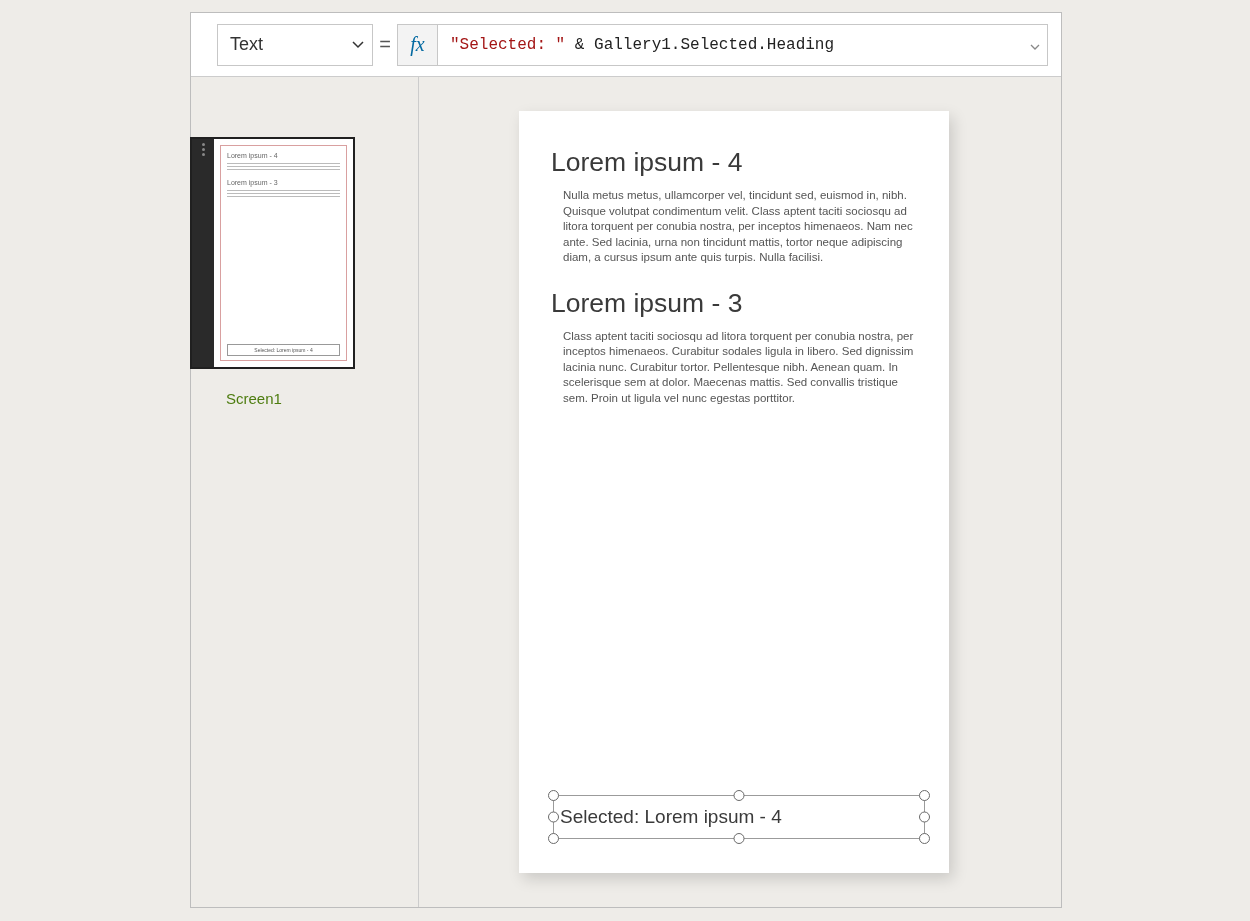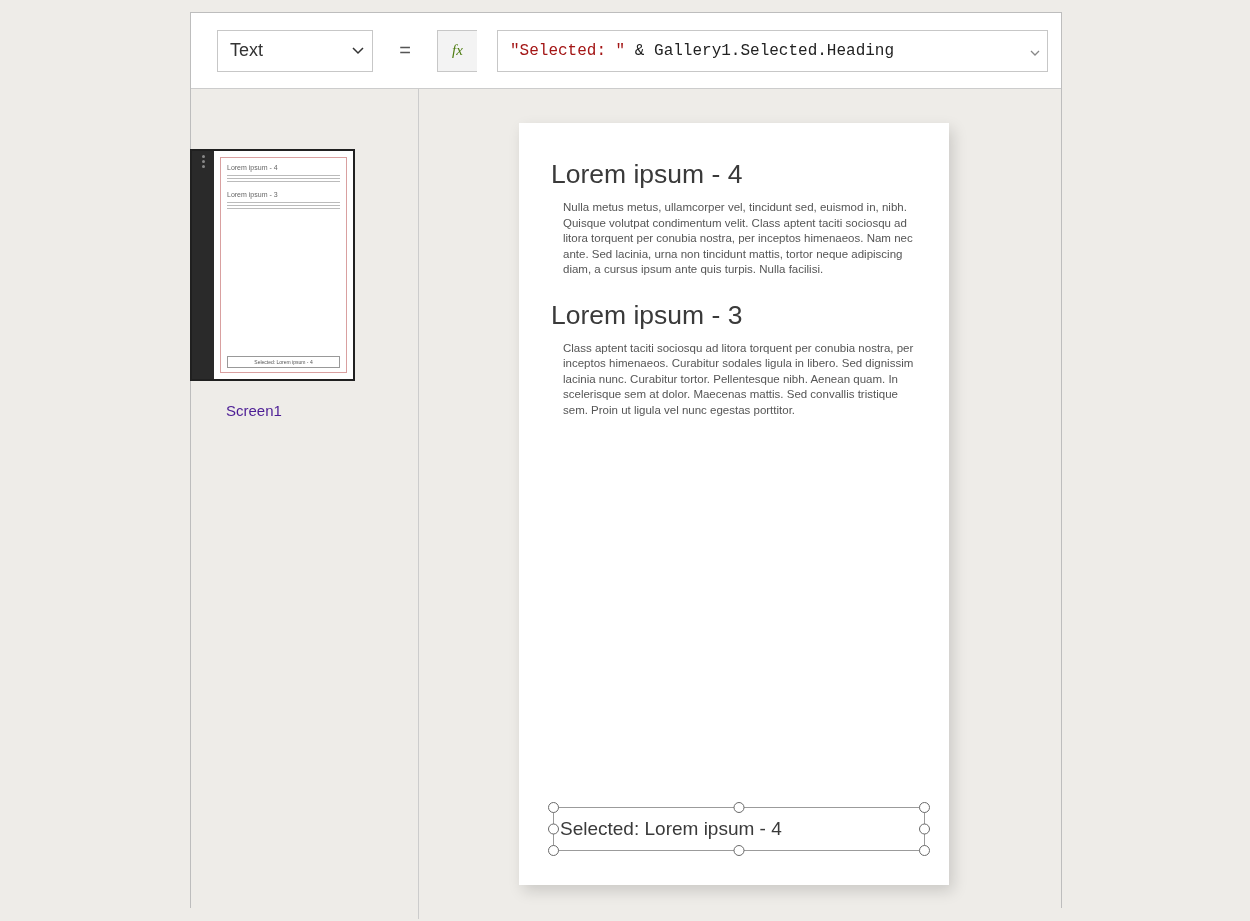--- a/index.html
+++ b/index.html
@@ -17,25 +17,25 @@
       top: 12px;
       width: 872px;
       height: 896px;
       background: #eeece8;
       border: 1px solid #bdbdbd;
     }
     
     .formula-row {
       display: flex;
       align-items: center;
-      gap: 20px;
+      gap: 0;
       padding: 9px 13px 9px 26px;
       border-bottom: 1px solid #ccc;
       background: #ffffff;
-      height: 76px;
+      height: 64px;
     }
     .prop-select {
       width: 156px;
       height: 42px;
       border: 1px solid #c7c7c7;
       background: #fff;
       display: flex;
       align-items: center;
       justify-content: space-between;
       padding: 0 8px 0 12px;
@@ -52,22 +52,22 @@
       width: 40px;
       height: 42px;
       border: 1px solid #c7c7c7;
       border-right: none;
       background: #f3f3f3;
       display: flex;
       align-items: center;
       justify-content: center;
       font-style: italic;
       font-family: "Times New Roman", serif;
-      font-size: 15px;
-      color: #4d7c0f;
+      font-size: 20px;
+      color: #0369a1;
     }
     .formula-input-wrap {
       flex: 1;
       height: 42px;
       border: 1px solid #c7c7c7;
       background: #fff;
       display: flex;
       align-items: center;
       padding: 0 24px 0 12px;
       position: relative;
@@ -150,21 +150,21 @@
       color: #555;
       display: flex;
       align-items: center;
       justify-content: center;
     }
     .screen-label {
       position: absolute;
       top: 313px;
       left: 35px;
       font-size: 15px;
-      color: #4c1d95;
+      color: #4d7c0f;
     }
     
     .canvas-pane {
       flex: 1;
       background: #eeece8;
       position: relative;
     }
     .device {
       position: absolute;
       left: 100px;

